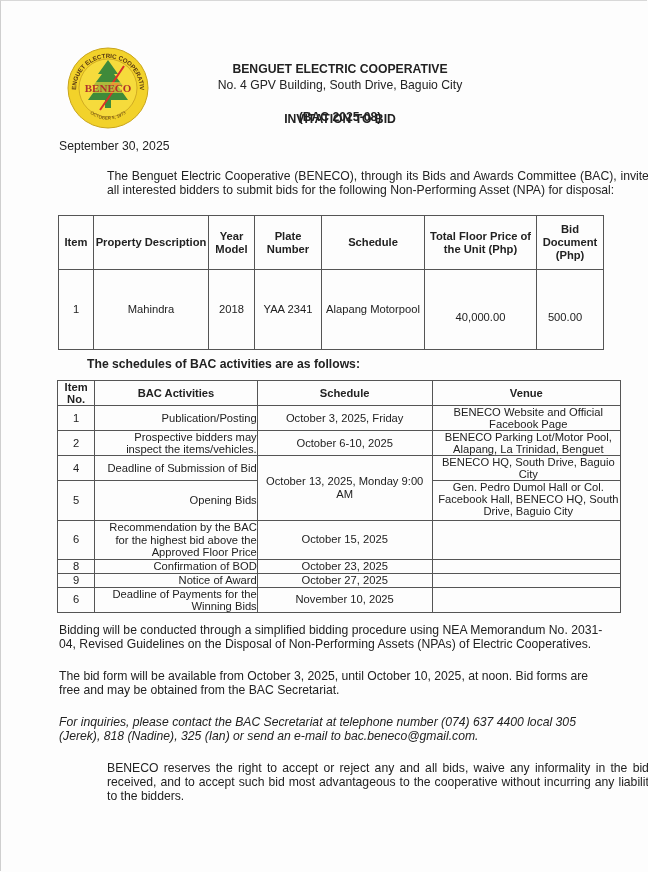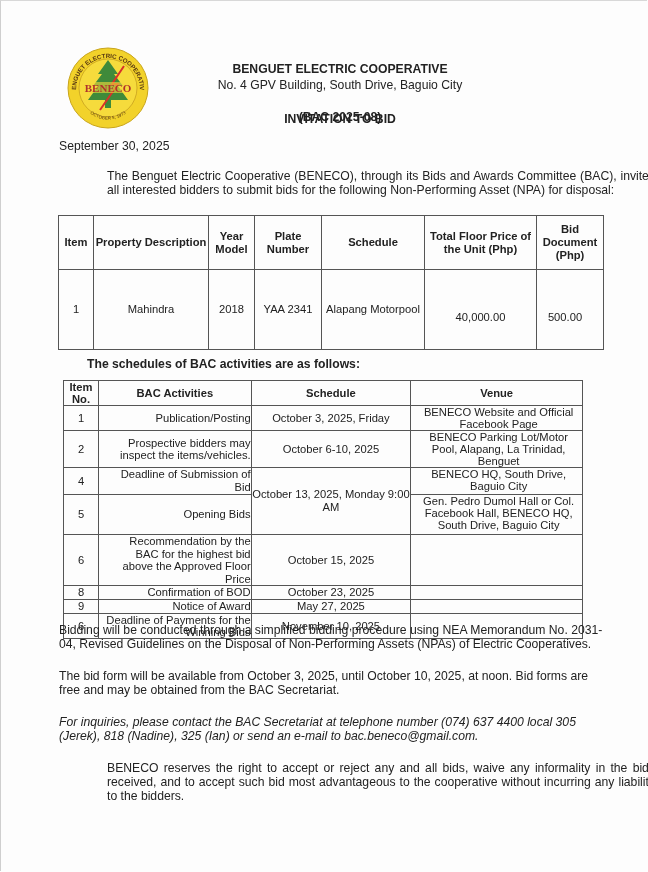--- a/index.html
+++ b/index.html
@@ -17,21 +17,21 @@
   .txt { font-size: 12.2px; line-height: 14px; left: 59px; width: 548px; }
   .just { text-align: justify; margin-left: 48px; }
   .bold { font-weight: bold; }
   table { border-collapse: collapse; position: absolute; font-family: "Liberation Sans", sans-serif; }
   td, th { border: 1px solid #555; padding: 0; font-size: 11.2px; line-height: 13px; }
   th { font-weight: bold; }
   #t1 { left: 58px; top: 215px; width: 546px; }
   #t1 th, #t1 td { text-align: center; vertical-align: middle; }
   #t1 th { height: 53px; }
   #t1 td { height: 63px; }
-  #t2 { left: 63px; top: 380px; width: 520px; }
+  #t2 { left: 57px; top: 380px; width: 564px; }
   #t2 th { height: 24px; text-align: center; }
   #t2 td { vertical-align: middle; }
   #t2 td.c { text-align: center; }
   #t2 td.l { text-align: right; padding-left: 6px; }
   #t2 td.v { text-align: center; padding-left: 4px; vertical-align: top; line-height: 12px; }
 </style>
 </head>
 <body>
 
 <div class="page-border"></div>
@@ -145,21 +145,21 @@
   </tr>
   <tr style="height:14px;">
     <td class="c">8</td>
     <td class="l">Confirmation of BOD</td>
     <td class="c">October 23, 2025</td>
     <td class="v"></td>
   </tr>
   <tr style="height:14px;">
     <td class="c">9</td>
     <td class="l">Notice of Award</td>
-    <td class="c">May 27, 2025</td>
+    <td class="c">October 27, 2025</td>
     <td class="v"></td>
   </tr>
   <tr style="height:25px;">
     <td class="c">6</td>
     <td class="l" style="line-height:12px;">Deadline of Payments for the Winning Bids</td>
     <td class="c">November 10, 2025</td>
     <td class="v"></td>
   </tr>
 </tbody>
   </table>

